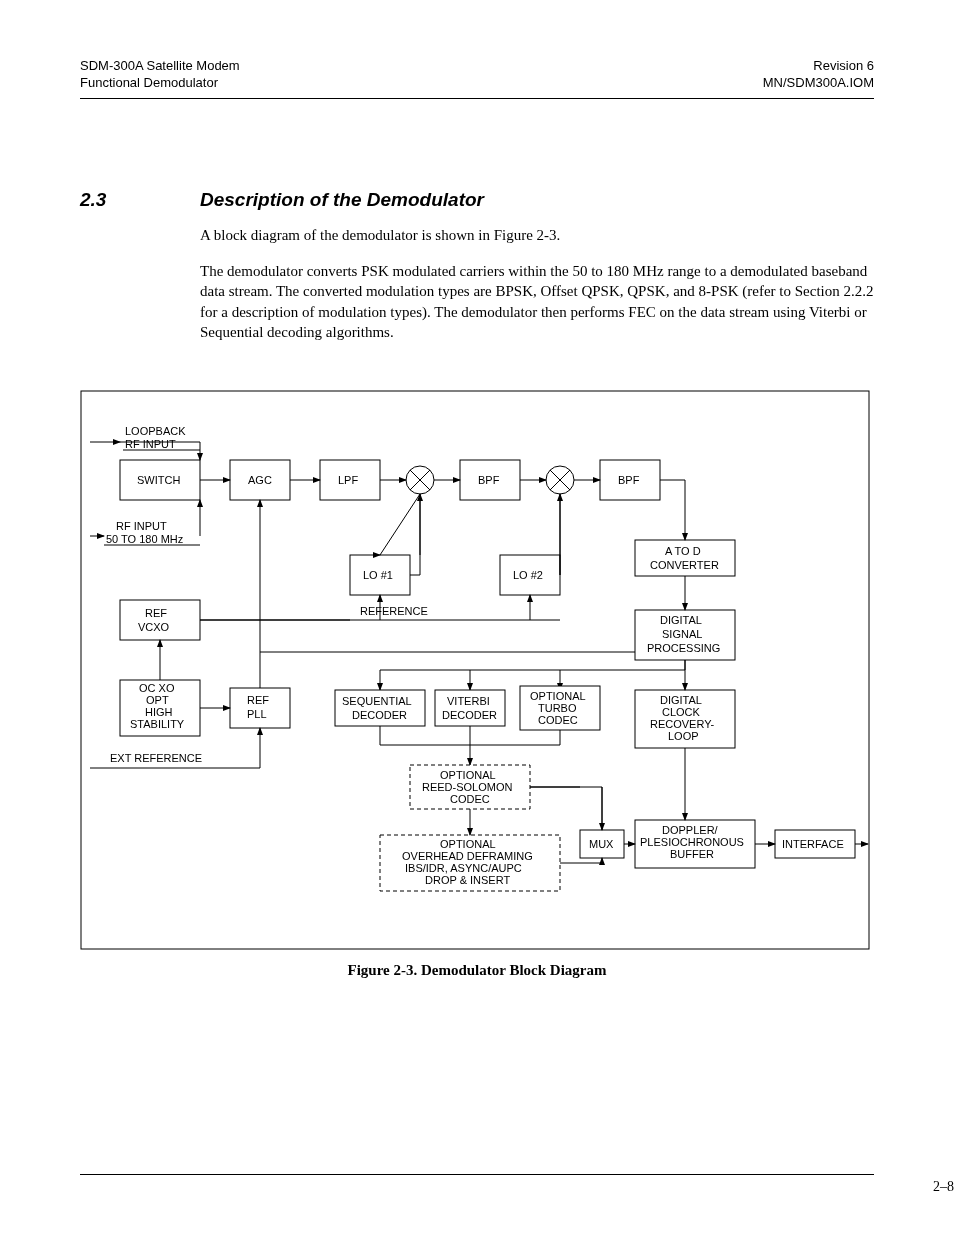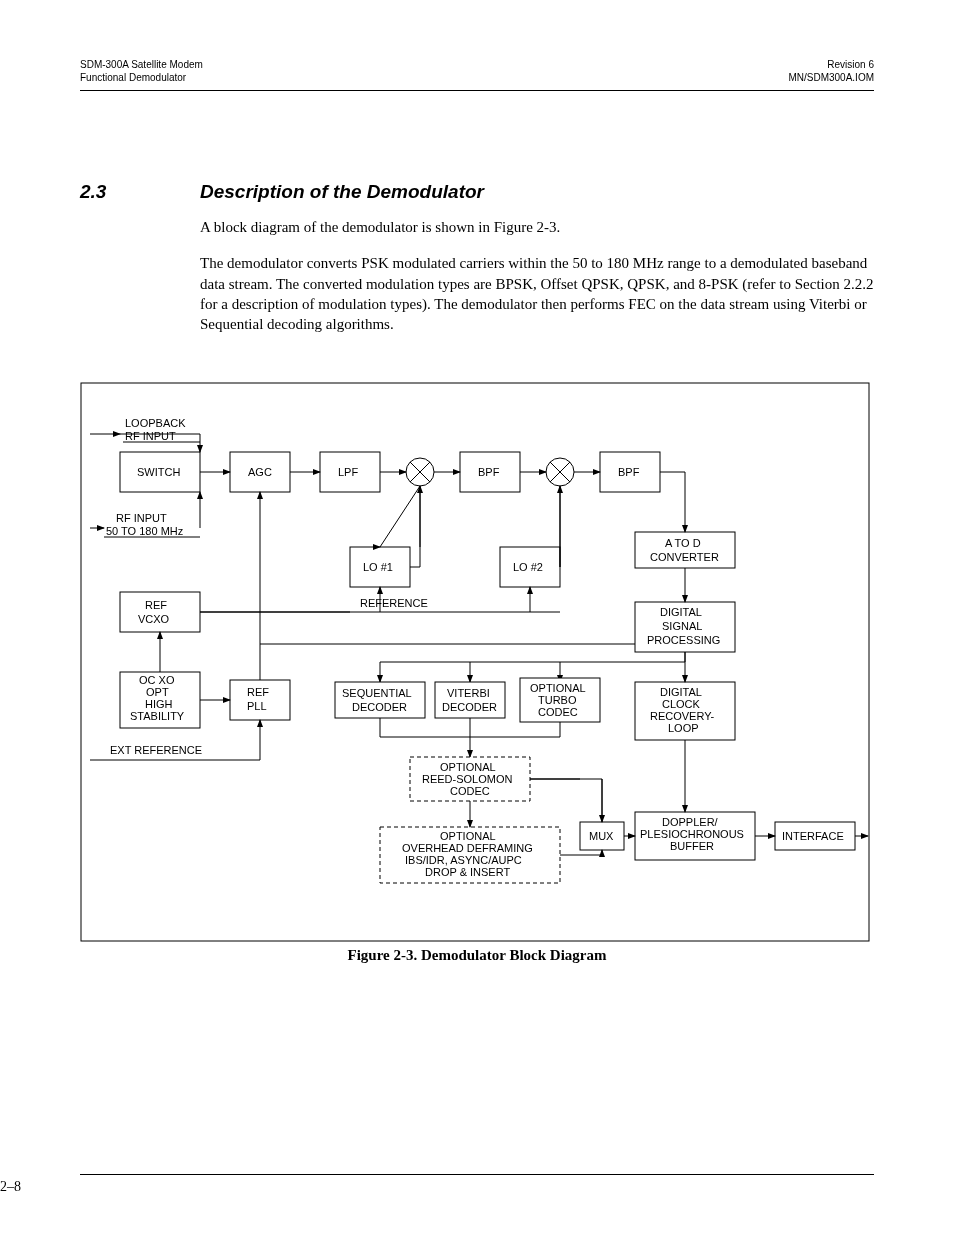--- a/index.html
+++ b/index.html
@@ -10,21 +10,21 @@
     color: #000;
     width: 954px;
     height: 1235px;
     position: relative;
     padding: 58px 80px 40px 80px;
   }
   .header {
     display: flex;
     justify-content: space-between;
     font-family: Arial, Helvetica, sans-serif;
-    font-size: 10px;
+    font-size: 13px;
     line-height: 1.3;
     margin-bottom: 6px;
   }
   .header .left { text-align: left; }
   .header .right { text-align: right; }
   .hr-top {
     border: none;
     border-top: 1px solid #000;
     margin-top: 2px;
     margin-bottom: 90px;
@@ -47,35 +47,35 @@
   .diagram-wrap {
     margin-top: 48px;
     width: 822px;
     height: 560px;
     position: relative;
   }
   .diagram-caption {
     font-weight: bold;
     text-align: center;
     font-size: 15px;
-    margin-top: 5px;
+    margin-top: 12px;
   }
   .footer-line {
     position: absolute;
     left: 80px;
     right: 80px;
     bottom: 60px;
     border-top: 1px solid #000;
   }
   .page-num {
     position: absolute;
     bottom: 40px;
     width: 954px;
     left:0;
-    text-align: left;
+    text-align: right;
     font-size: 14px;
   }
   svg text {
     font-family: Arial, Helvetica, sans-serif;
     font-size: 11px;
   }
   svg .box { fill: #fff; stroke: #000; stroke-width: 1; }
   svg .dashed { fill: #fff; stroke: #000; stroke-width: 1; stroke-dasharray: 4 3; }
   svg .mixer { fill: #fff; stroke: #000; stroke-width: 1; }
   svg .arrow { stroke: #000; stroke-width: 1; fill: none; marker-end: url(#ah); }

